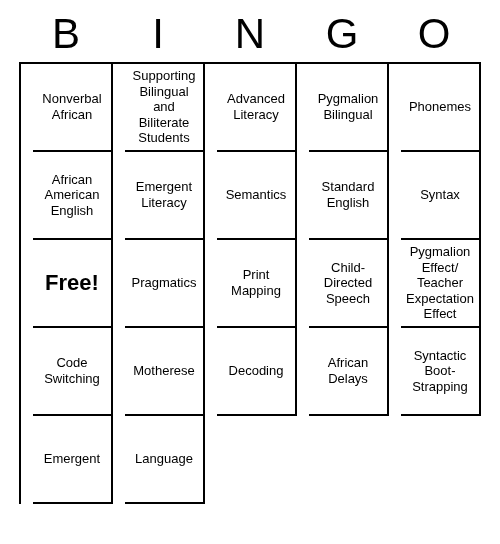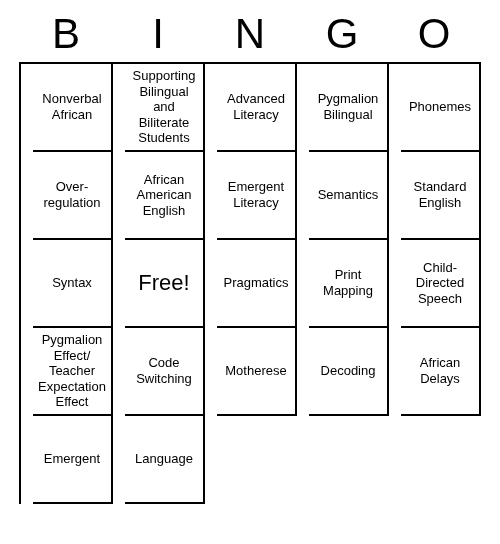--- a/index.html
+++ b/index.html
@@ -40,50 +40,50 @@
       align-items: center;
       justify-content: center;
       text-align: center;
       font-size: 13px;
       line-height: 1.2;
       padding: 4px;
       margin-left: 12px;
     }
     .cell-free {
       font-size: 22px;
-      font-weight: normal;
+      font-weight: bold;
     }
   </style>
 </head>
 <body>
 
 <div id="bingo-title">
 <span>B</span>
     <span>I</span>
     <span>N</span>
     <span>G</span>
     <span>O</span>
   </div>
 
 <div id="bingo-grid">
     <div class="cell">Nonverbal African</div>
     <div class="cell">Supporting Bilingual and Biliterate Students</div>
     <div class="cell">Advanced Literacy</div>
     <div class="cell">Pygmalion Bilingual</div>
     <div class="cell">Phonemes</div>
-    <div class="cell">Over-regulation</div>
     <div class="cell">African American English</div>
     <div class="cell">Emergent Literacy</div>
     <div class="cell">Semantics</div>
     <div class="cell">Standard English</div>
     <div class="cell">Syntax</div>
     <div class="cell cell-free">Free!</div>
     <div class="cell">Pragmatics</div>
     <div class="cell">Print Mapping</div>
     <div class="cell">Child-Directed Speech</div>
     <div class="cell">Pygmalion Effect/ Teacher Expectation Effect</div>
     <div class="cell">Code Switching</div>
     <div class="cell">Motherese</div>
     <div class="cell">Decoding</div>
     <div class="cell">African Delays</div>
+    <div class="cell">Syntactic Boot-Strapping</div>
     <div class="cell">Emergent</div>
     <div class="cell">Language</div>
   </div>
 
 </body></html>

